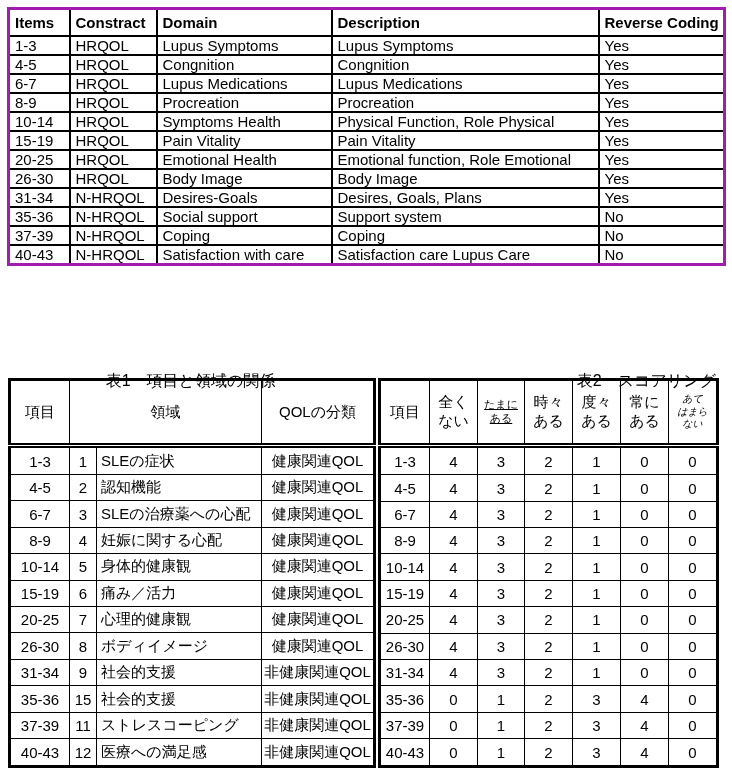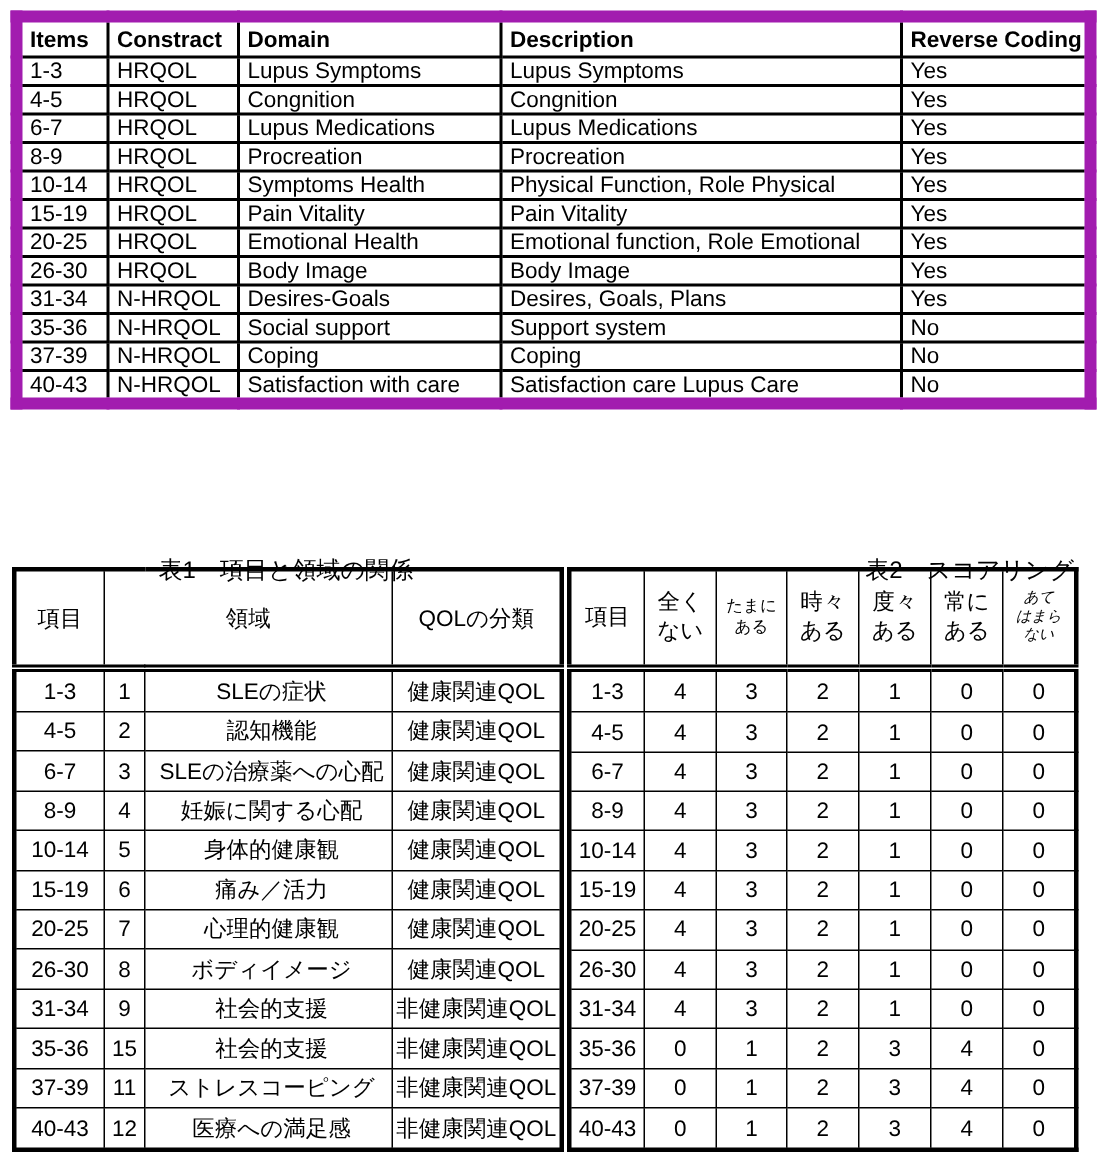--- a/index.html
+++ b/index.html
@@ -9,21 +9,21 @@
     position: relative;
     background: #ffffff;
     color: #000000;
     font-family: "Liberation Sans", sans-serif;
   }
   table { border-collapse: collapse; table-layout: fixed; }
   td { overflow: hidden; }
 
   
   .top-table-wrap { position: absolute; left: 7px; top: 7px; }
-  .top-table { width: 716px; height: 240px; border: 8px solid #a21caf; }
+  .top-table { width: 716px; height: 240px; border: 3px solid #a21caf; }
   .top-table td {
     border: 2px solid #000;
     font-size: 15px;
     padding: 0 2px 0 5px;
     vertical-align: middle;
     white-space: nowrap;
     text-align: left;
   }
   .top-table thead td { font-weight: bold; height: 27px; }
 
@@ -45,27 +45,27 @@
     font-size: 15px;
     text-align: center;
     vertical-align: middle;
     padding: 0;
   }
   .jp-table thead td { height: 66px; border-bottom: 5px double #000; }
 
   
   .t1-wrap { position: absolute; left: 8px; top: 378px; }
   .t1 { width: 365px; }
-  .t1 td.domain-name { text-align: center; padding-left: 4px; white-space: nowrap; }
+  .t1 td.domain-name { text-align: left; padding-left: 4px; white-space: nowrap; }
 
   
   .t2-wrap { position: absolute; left: 378px; top: 378px; }
   .t2 { width: 338px; }
   .t2 thead td { white-space: pre-line; line-height: 1.25; }
-  .t2 thead td.hdr-sm { font-size: 11px; }
+  .t2 thead td.hdr-sm { font-size: 11px; text-decoration: underline; }
   .t2 thead td.hdr-xs { font-size: 10px; font-style: italic; }
 </style>
 </head>
 <body>
 
 <div class="top-table-wrap">
   <table class="top-table">
     <colgroup>
       <col style="width:61px">
         <col style="width:87px">

